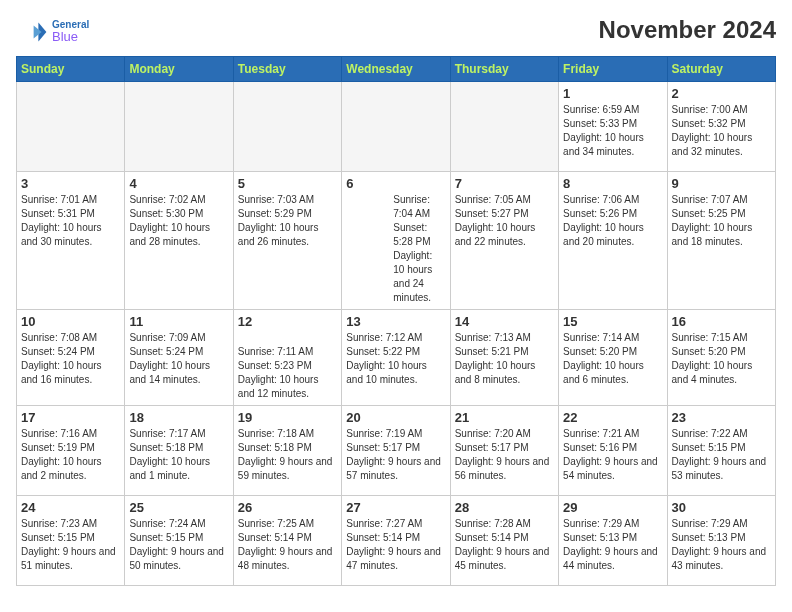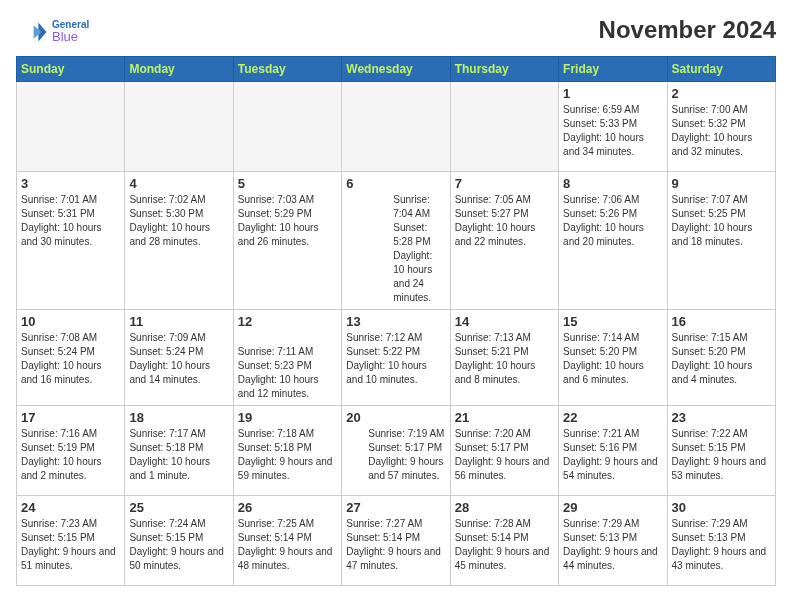--- a/index.html
+++ b/index.html
@@ -227,21 +227,21 @@
 Daylight: 10 hours and 1 minute.</div>
         </td>
         <td>
           <div class="day-num">19</div>
           <div class="day-info" style="white-space: pre-line;">Sunrise: 7:18 AM
 Sunset: 5:18 PM
 Daylight: 9 hours and 59 minutes.</div>
         </td>
         <td>
           <div class="day-num">20</div>
-          <div class="day-info" style="white-space: pre-line; margin-left: 22px;">Sunrise: 7:19 AM
+          <div class="day-info" style="white-space: pre-line;">Sunrise: 7:19 AM
 Sunset: 5:17 PM
 Daylight: 9 hours and 57 minutes.</div>
         </td>
         <td>
           <div class="day-num">21</div>
           <div class="day-info" style="white-space: pre-line;">Sunrise: 7:20 AM
 Sunset: 5:17 PM
 Daylight: 9 hours and 56 minutes.</div>
         </td>
         <td>

